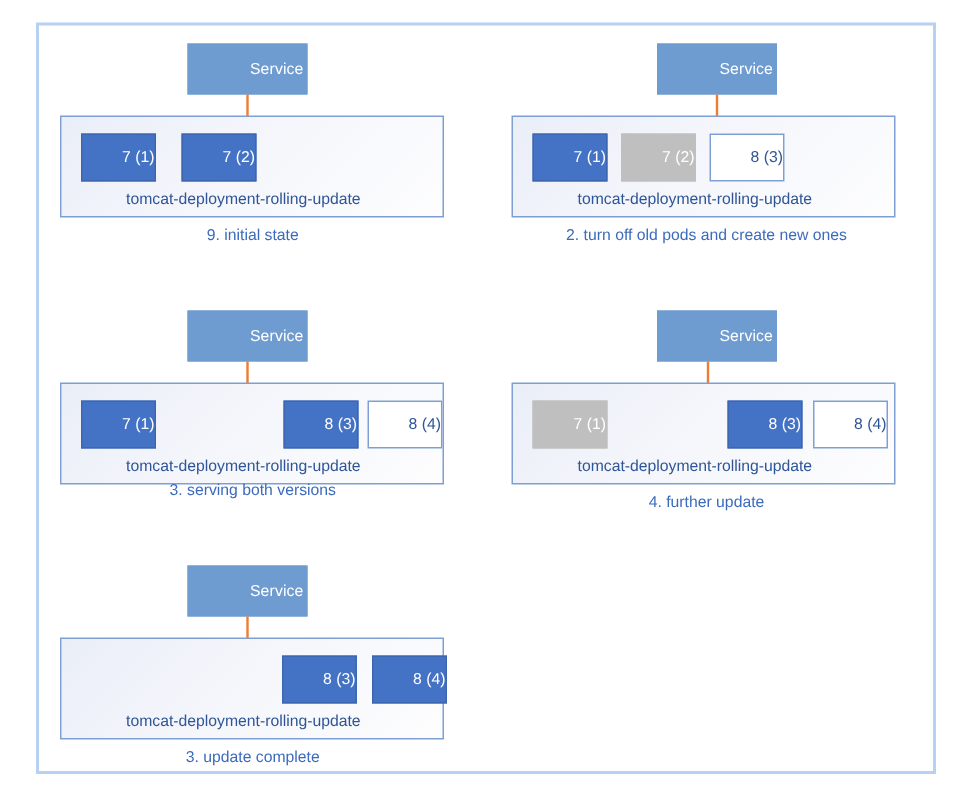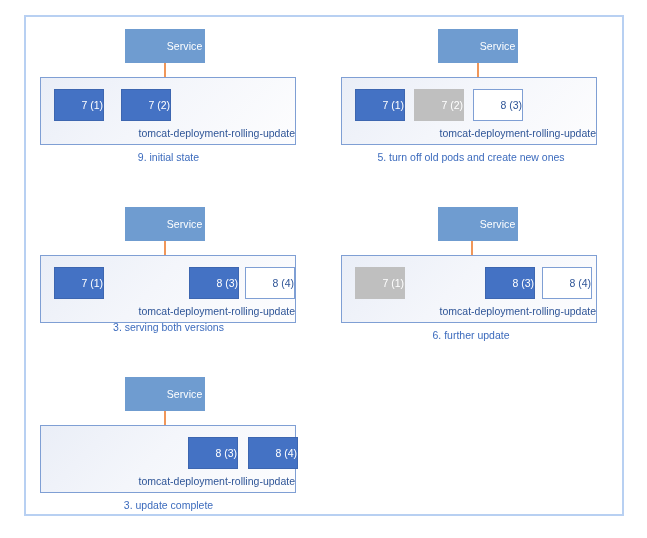--- a/index.html
+++ b/index.html
@@ -58,21 +58,21 @@
     position: absolute;
     border: 1px solid #7f9fd4;
     box-sizing: border-box;
     background: linear-gradient(135deg, #eaeef7 0%, #f4f6fb 45%, #fdfdfe 100%);
   }
   .deployment-label {
     position: absolute;
     left: 0;
     right: 0;
     bottom: 5px;
-    text-align: right;
+    text-align: left;
     font-size: 10.5px;
     color: #2f5597;
     margin-left: 43px;
   }
 
   
   .pod {
     position: absolute;
     box-sizing: border-box;
     font-size: 10.5px;
@@ -165,21 +165,21 @@
         </div>
         <div class="pod gray" style="left:72px; top:11px; width:50px; height:32px;">
           <span>7 (2)</span>
         </div>
         <div class="pod white" style="left:131px; top:11px; width:50px; height:32px;">
           <span>8 (3)</span>
         </div>
         <div class="deployment-label">tomcat-deployment-rolling-update</div>
       </div>
 
-      <div class="caption" style="left:0px; top:134px; width:290px;">5. turn off old pods and create new ones</div>
+      <div class="caption" style="left:0px; top:134px; width:290px;">2. turn off old pods and create new ones</div>
     </div>
 
     <div class="panel" style="left:0px; top:178px; width:285px; height:160px;">
 
       <div class="service-box" style="left:99px; top:12px; width:80px; height:34px;">
         <span>Service</span>
       </div>
 
       <svg class="connector-svg" style="left:0px; top:40px; width:285px; height:50px;">
         <g fill="none" stroke="#ed7d31" stroke-width="1.6">
@@ -225,21 +225,21 @@
         </div>
         <div class="pod blue" style="left:143px; top:11px; width:50px; height:32px;">
           <span>8 (3)</span>
         </div>
         <div class="pod white" style="left:200px; top:11px; width:50px; height:32px;">
           <span>8 (4)</span>
         </div>
         <div class="deployment-label">tomcat-deployment-rolling-update</div>
       </div>
 
-      <div class="caption" style="left:0px; top:134px; width:290px;">6. further update</div>
+      <div class="caption" style="left:0px; top:134px; width:290px;">4. further update</div>
     </div>
 
     <div class="panel" style="left:0px; top:348px; width:285px; height:155px;">
 
       <div class="service-box" style="left:99px; top:12px; width:80px; height:34px;">
         <span>Service</span>
       </div>
 
       <svg class="connector-svg" style="left:0px; top:40px; width:285px; height:50px;">
         <g fill="none" stroke="#ed7d31" stroke-width="1.6">

